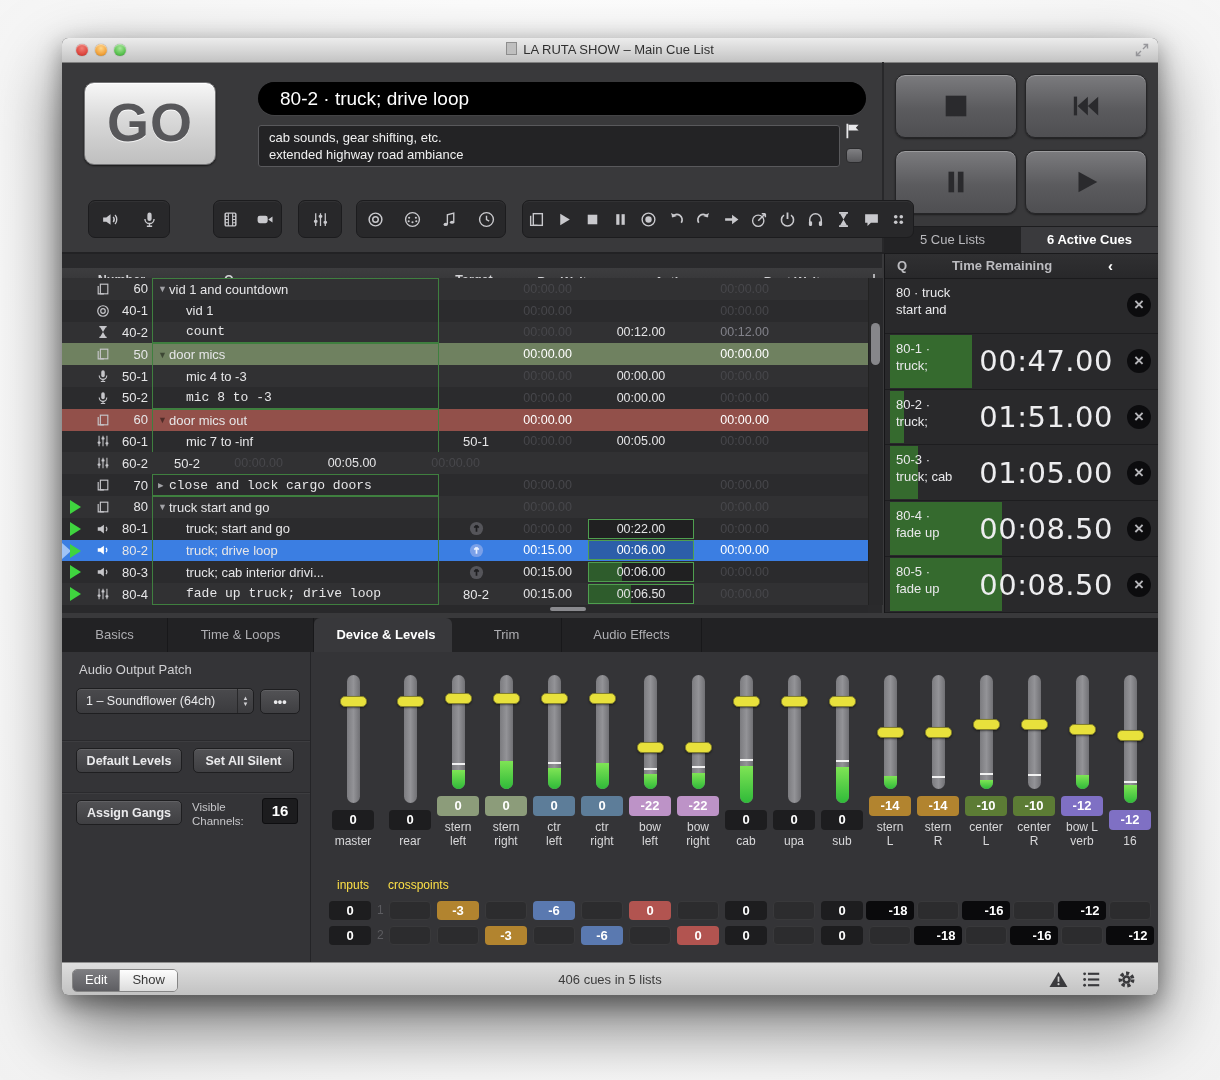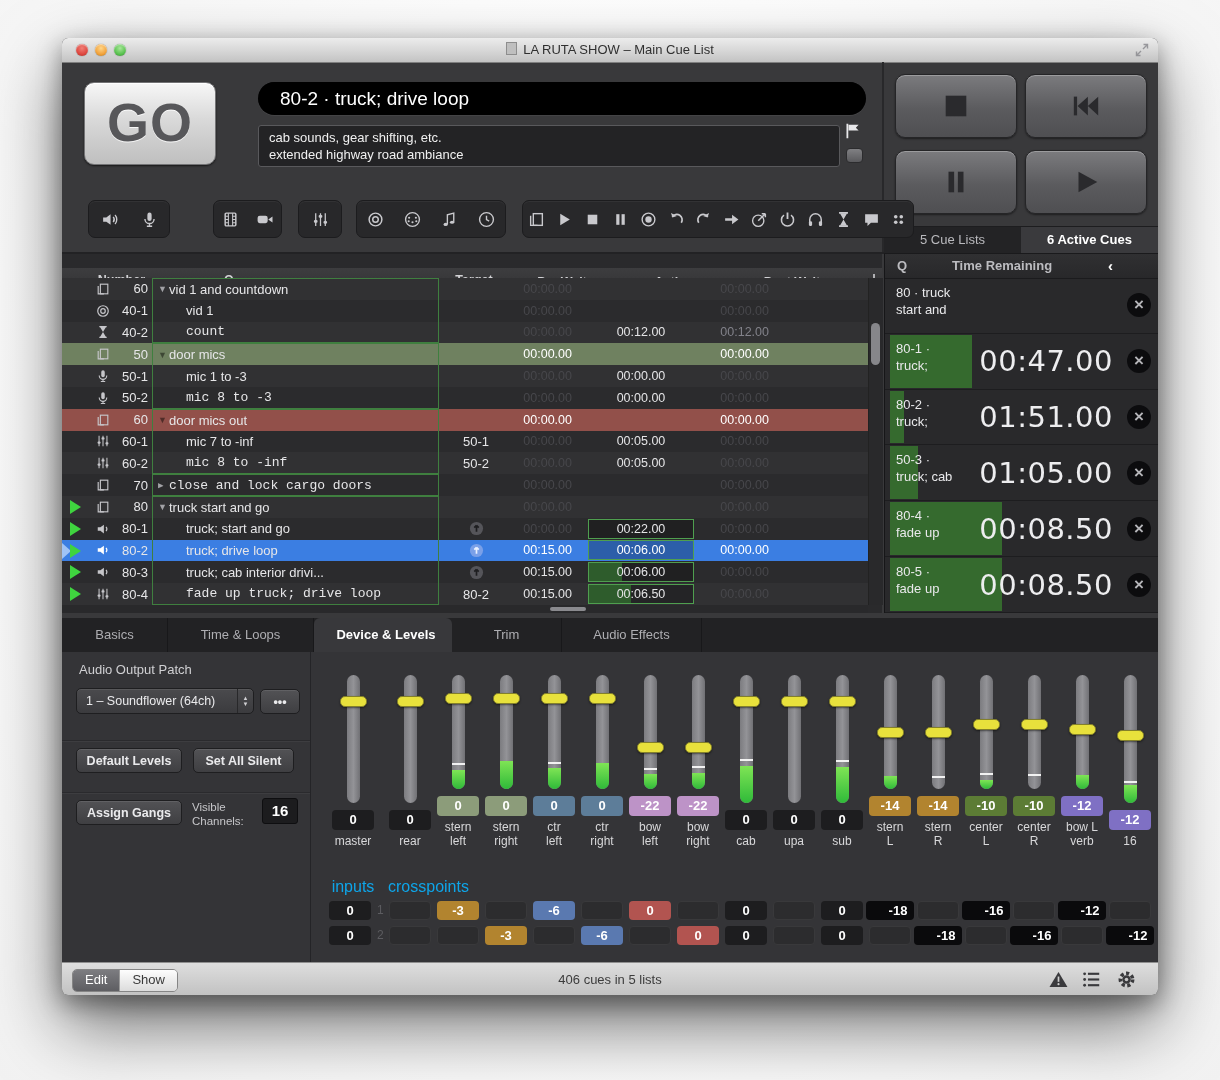--- a/index.html
+++ b/index.html
@@ -138,21 +138,21 @@
   .fmeter{position:absolute;left:0;bottom:0;width:13px;border-radius:0 0 7px 7px;
     background:linear-gradient(#7fe455,#2fba39);}
   .fpeak{position:absolute;left:0;width:13px;height:2px;background:#f2f2f2;}
   .fchip{margin-top:7px;width:42px;height:20px;border-radius:4px;font-size:13px;font-weight:bold;color:#fff;
     text-align:center;line-height:20px;}
   .flabel{margin-top:4px;font-size:12px;line-height:14px;color:#d8d8da;text-align:center;white-space:nowrap;}
   .chip-plain{background:#1d1d1f;} .chip-sage{background:#8c9c7a;} .chip-steel{background:#5d7d99;}
   .chip-mauve{background:#bd93c7;} .chip-gold{background:#b2842f;} .chip-olive{background:#5c7c35;}
   .chip-purple{background:#7f70c4;} .chip-black{background:#0a0a0c;padding-left:16px;} .chip-red{background:#b25450;}
   .chip-blue{background:#5a79b0;}
-  #glrow{top:226px;} .gl{font-size:16px;color:#0ea5e9;white-space:nowrap;}
+  #glrow{top:226px;} .gl{font-size:12px;color:#fde047;white-space:nowrap;}
   #xp1{top:248px;} #xp2{top:273px;}
   .xcell{display:flex;align-items:center;justify-content:center;height:20px;}
   .xchip{width:42px;height:19px;border-radius:4px;font-size:13px;font-weight:bold;color:#fff;text-align:center;line-height:19px;}
   .xblank{width:42px;height:19px;border-radius:4px;background:#2c2c2e;border:1px solid #39393b;box-sizing:border-box;}
   .xmaster{justify-content:flex-start;padding-left:9px;box-sizing:border-box;}
   .xnum{margin-left:6px;font-size:12px;color:#5c5c60;}
   
   #botbar{position:absolute;left:0;top:924px;width:1096px;height:33px;
     background:linear-gradient(#dedede,#c2c2c2);border-top:1px solid #8f8f8f;box-sizing:border-box;}
   #seg{position:absolute;left:10px;top:6px;height:21px;display:flex;border:1px solid #858585;border-radius:5px;overflow:hidden;}
@@ -432,21 +432,21 @@
             <div class="c-status"></div>
             <div class="c-icon">
               <svg viewBox="0 0 16 16">
                 <rect x="6" y="1.5" width="4" height="8" rx="2" fill="#c6c6ca"></rect>
                 <path d="M3.7 7.5a4.3 4.3 0 008.6 0" stroke="#c6c6ca" fill="none" stroke-width="1.3"></path>
                 <path d="M8 11.8v2.2M5.5 14.3h5" stroke="#c6c6ca" stroke-width="1.3" fill="none"></path>
               </svg>
             </div>
             <div class="c-num">50-1</div>
             <div class="c-q">
-              <span class="qname lvl1">mic 1 to -3</span>
+              <span class="qname lvl1">mic 4 to -3</span>
             </div>
             <div class="c-target"></div>
             <div class="c-pre"><span class="t-dim">00:00.00</span></div>
             <div class="c-action">
               <span class="t-bri">00:00.00</span>
             </div>
             <div class="c-post"><span class="t-dim">00:00.00</span></div>
           </div>
           <div class="crow alt1">
             <div class="c-status"></div>
@@ -511,23 +511,20 @@
             <div class="c-status"></div>
             <div class="c-icon">
               <svg viewBox="0 0 16 16">
                 <path d="M3.5 2v12M8 2v12M12.5 2v12" stroke="#c6c6ca" stroke-width="1.2"></path>
                 <rect x="1.8" y="8.5" width="3.4" height="2.6" rx="1" fill="#c6c6ca"></rect>
                 <rect x="6.3" y="3.8" width="3.4" height="2.6" rx="1" fill="#c6c6ca"></rect>
                 <rect x="10.8" y="9.3" width="3.4" height="2.6" rx="1" fill="#c6c6ca"></rect>
               </svg>
             </div>
             <div class="c-num">60-2</div>
-            <div class="c-q gbot">
-              <span class="qname lvl1">mic 8 to -inf</span>
-            </div>
             <div class="c-target">50-2</div>
             <div class="c-pre"><span class="t-dim">00:00.00</span></div>
             <div class="c-action">
               <span class="t-bri">00:05.00</span>
             </div>
             <div class="c-post"><span class="t-dim">00:00.00</span></div>
           </div>
           <div class="crow alt1">
             <div class="c-status"></div>
             <div class="c-icon">

